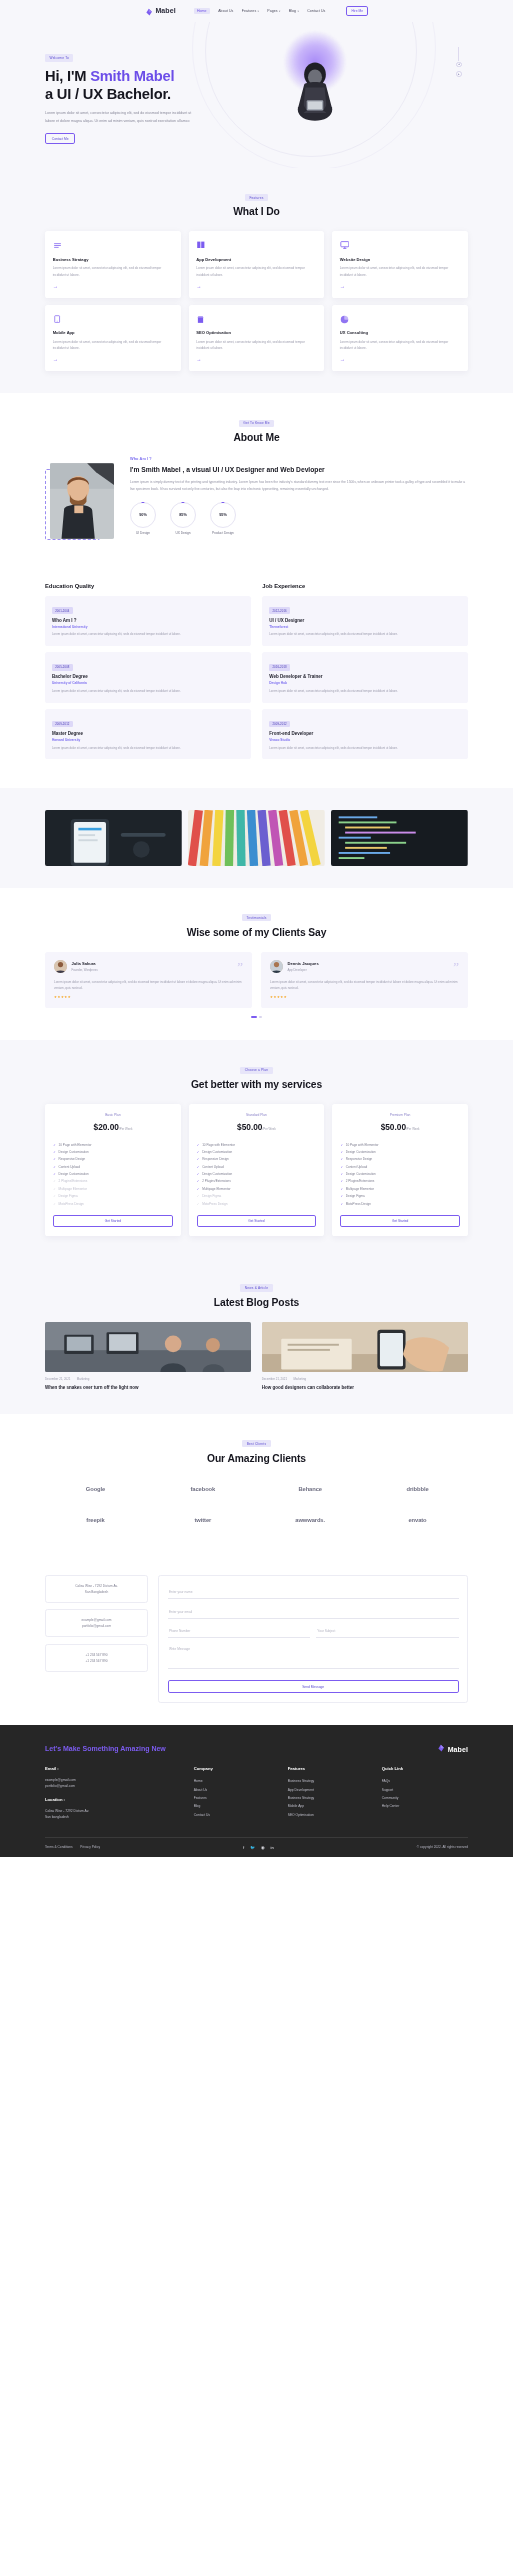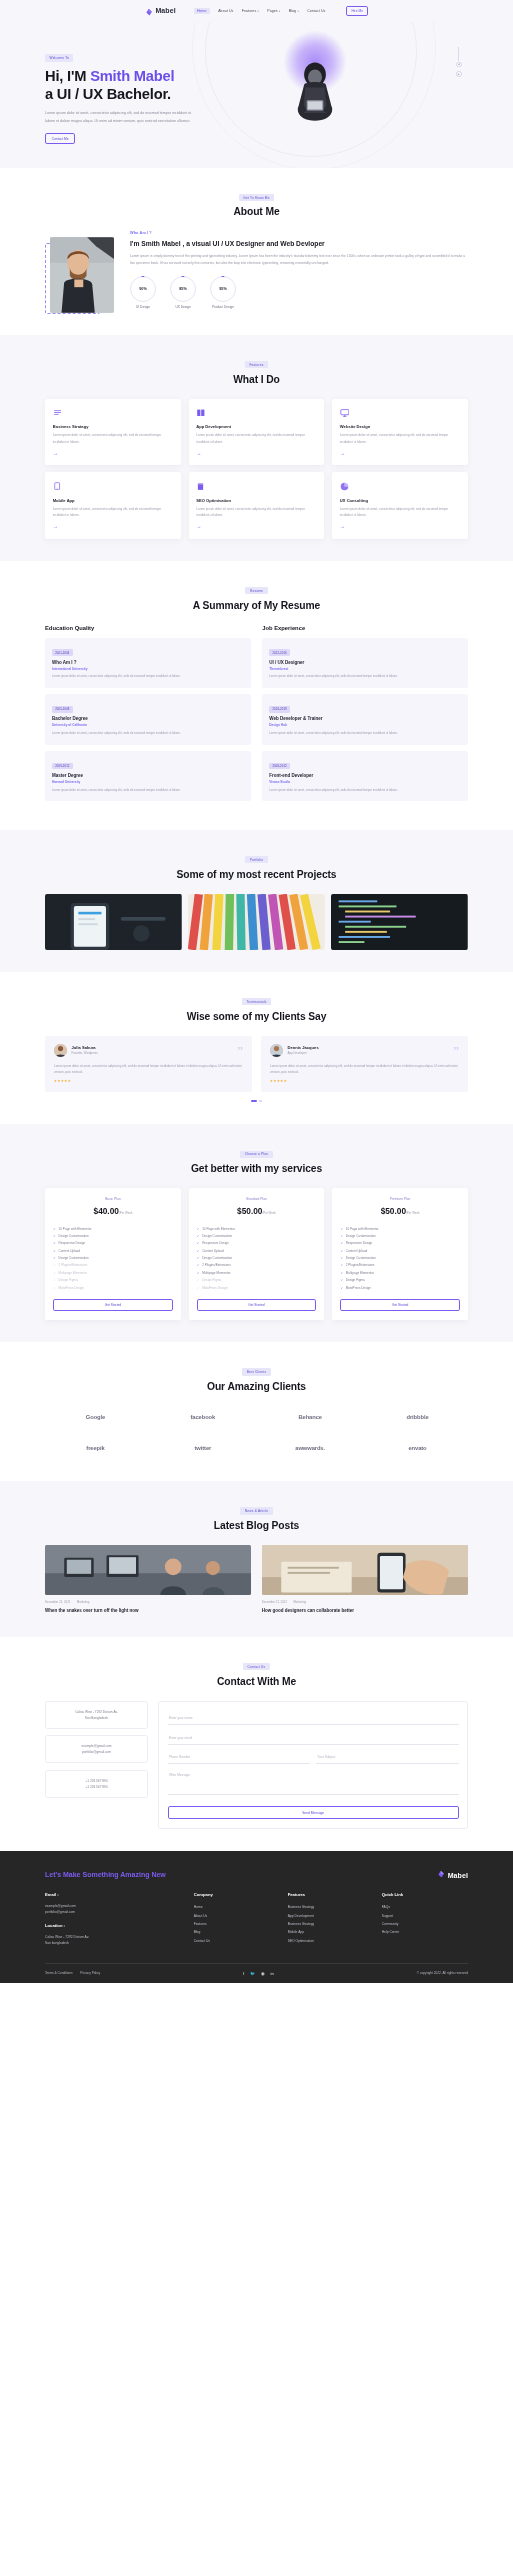--- a/index.html
+++ b/index.html
@@ -302,20 +302,101 @@
               <rect x="28" y="68" width="22" height="12" rx="1" fill="#cfd4da"></rect>
               <path d="M12 78 L20 72 L26 82 L16 90 Z" fill="#2a2a33"></path>
               <path d="M66 78 L58 72 L52 82 L62 90 Z" fill="#2a2a33"></path>
             </svg>
           </span>
           <div class="vline"></div>
           <div class="hero-dots">
             <div class="hero-dot">◂</div>
             <div class="hero-dot">▸</div>
           </div>
+        </div>
+      </div>
+    </div>
+  </div>
+
+  <div class="section alt">
+    <div class="container">
+      <div class="sec-head">
+        <span class="badge">Features</span>
+        <div class="sec-title">What I Do</div>
+      </div>
+      <div class="grid3" style="margin-bottom:7.7px">
+        <div class="svc-card">
+          <div class="svc-icon">
+            <svg width="9" height="9" viewBox="0 0 24 24" stroke="#7c5cf0" stroke-width="2" fill="none">
+                <line x1="3" y1="7" x2="21" y2="7"></line>
+                <line x1="3" y1="12" x2="21" y2="12"></line>
+                <line x1="3" y1="17" x2="15" y2="17"></line>
+              </svg>
+          </div>
+          <div class="svc-title">Business Stratagy</div>
+          <div class="svc-desc">Lorem ipsum dolor sit amet, consectetur adipiscing elit, sed do eiusmod tempor incididunt ut labore.</div>
+          <div class="svc-arrow">→</div>
+        </div>
+        <div class="svc-card">
+          <div class="svc-icon">
+            <svg width="9.6" height="9.6" viewBox="0 0 24 24" fill="#7c5cf0">
+                <path d="M3 4h8v16H3z"></path>
+                <path d="M13 4h8v16h-8z"></path>
+              </svg>
+          </div>
+          <div class="svc-title">App Development</div>
+          <div class="svc-desc">Lorem ipsum dolor sit amet, consectetur adipiscing elit, sed do eiusmod tempor incididunt ut labore.</div>
+          <div class="svc-arrow">→</div>
+        </div>
+        <div class="svc-card">
+          <div class="svc-icon">
+            <svg width="9.6" height="9.6" viewBox="0 0 24 24" stroke="#7c5cf0" stroke-width="2" fill="none">
+                <rect x="2" y="4" width="20" height="13" rx="2"></rect>
+                <line x1="8" y1="21" x2="16" y2="21"></line>
+                <line x1="12" y1="17" x2="12" y2="21"></line>
+              </svg>
+          </div>
+          <div class="svc-title">Website Design</div>
+          <div class="svc-desc">Lorem ipsum dolor sit amet, consectetur adipiscing elit, sed do eiusmod tempor incididunt ut labore.</div>
+          <div class="svc-arrow">→</div>
+        </div>
+      </div>
+      <div class="grid3">
+        <div class="svc-card">
+          <div class="svc-icon">
+            <svg width="8.3" height="8.3" viewBox="0 0 24 24" stroke="#7c5cf0" stroke-width="2" fill="none">
+                <rect x="5" y="2" width="14" height="20" rx="2"></rect>
+                <line x1="11" y1="18" x2="13" y2="18"></line>
+              </svg>
+          </div>
+          <div class="svc-title">Mobile App</div>
+          <div class="svc-desc">Lorem ipsum dolor sit amet, consectetur adipiscing elit, sed do eiusmod tempor incididunt ut labore.</div>
+          <div class="svc-arrow">→</div>
+        </div>
+        <div class="svc-card">
+          <div class="svc-icon">
+            <svg width="9" height="9" viewBox="0 0 24 24" fill="#7c5cf0">
+                <path d="M6 3h12l2 5H4z" opacity=".75"></path>
+                <path d="M5 8h14v13H5z"></path>
+              </svg>
+          </div>
+          <div class="svc-title">SEO Optimisation</div>
+          <div class="svc-desc">Lorem ipsum dolor sit amet, consectetur adipiscing elit, sed do eiusmod tempor incididunt ut labore.</div>
+          <div class="svc-arrow">→</div>
+        </div>
+        <div class="svc-card">
+          <div class="svc-icon">
+            <svg width="9" height="9" viewBox="0 0 24 24" fill="#7c5cf0">
+                <path d="M12 2a10 10 0 1 0 10 10h-10z" opacity=".85"></path>
+                <path d="M12 2v10h10A10 10 0 0 0 12 2z" opacity=".45"></path>
+              </svg>
+          </div>
+          <div class="svc-title">UX Consulting</div>
+          <div class="svc-desc">Lorem ipsum dolor sit amet, consectetur adipiscing elit, sed do eiusmod tempor incididunt ut labore.</div>
+          <div class="svc-arrow">→</div>
         </div>
       </div>
     </div>
   </div>
 
   <div class="section">
     <div class="container">
       <div class="sec-head">
         <span class="badge">Get To Know Me</span>
         <div class="sec-title">About Me</div>
@@ -358,107 +439,22 @@
                   <span>95%</span>
                 </div>
               <div class="skill-label">Product Design</div>
             </div>
           </div>
         </div>
       </div>
     </div>
   </div>
 
-  <div class="section alt">
-    <div class="container">
-      <div class="sec-head">
-        <span class="badge">Features</span>
-        <div class="sec-title">What I Do</div>
-      </div>
-      <div class="grid3" style="margin-bottom:7.7px">
-        <div class="svc-card">
-          <div class="svc-icon">
-            <svg width="9" height="9" viewBox="0 0 24 24" stroke="#7c5cf0" stroke-width="2" fill="none">
-                <line x1="3" y1="7" x2="21" y2="7"></line>
-                <line x1="3" y1="12" x2="21" y2="12"></line>
-                <line x1="3" y1="17" x2="15" y2="17"></line>
-              </svg>
-          </div>
-          <div class="svc-title">Business Stratagy</div>
-          <div class="svc-desc">Lorem ipsum dolor sit amet, consectetur adipiscing elit, sed do eiusmod tempor incididunt ut labore.</div>
-          <div class="svc-arrow">→</div>
-        </div>
-        <div class="svc-card">
-          <div class="svc-icon">
-            <svg width="9.6" height="9.6" viewBox="0 0 24 24" fill="#7c5cf0">
-                <path d="M3 4h8v16H3z"></path>
-                <path d="M13 4h8v16h-8z"></path>
-              </svg>
-          </div>
-          <div class="svc-title">App Development</div>
-          <div class="svc-desc">Lorem ipsum dolor sit amet, consectetur adipiscing elit, sed do eiusmod tempor incididunt ut labore.</div>
-          <div class="svc-arrow">→</div>
-        </div>
-        <div class="svc-card">
-          <div class="svc-icon">
-            <svg width="9.6" height="9.6" viewBox="0 0 24 24" stroke="#7c5cf0" stroke-width="2" fill="none">
-                <rect x="2" y="4" width="20" height="13" rx="2"></rect>
-                <line x1="8" y1="21" x2="16" y2="21"></line>
-                <line x1="12" y1="17" x2="12" y2="21"></line>
-              </svg>
-          </div>
-          <div class="svc-title">Website Design</div>
-          <div class="svc-desc">Lorem ipsum dolor sit amet, consectetur adipiscing elit, sed do eiusmod tempor incididunt ut labore.</div>
-          <div class="svc-arrow">→</div>
-        </div>
-      </div>
-      <div class="grid3">
-        <div class="svc-card">
-          <div class="svc-icon">
-            <svg width="8.3" height="8.3" viewBox="0 0 24 24" stroke="#7c5cf0" stroke-width="2" fill="none">
-                <rect x="5" y="2" width="14" height="20" rx="2"></rect>
-                <line x1="11" y1="18" x2="13" y2="18"></line>
-              </svg>
-          </div>
-          <div class="svc-title">Mobile App</div>
-          <div class="svc-desc">Lorem ipsum dolor sit amet, consectetur adipiscing elit, sed do eiusmod tempor incididunt ut labore.</div>
-          <div class="svc-arrow">→</div>
-        </div>
-        <div class="svc-card">
-          <div class="svc-icon">
-            <svg width="9" height="9" viewBox="0 0 24 24" fill="#7c5cf0">
-                <path d="M6 3h12l2 5H4z" opacity=".75"></path>
-                <path d="M5 8h14v13H5z"></path>
-              </svg>
-          </div>
-          <div class="svc-title">SEO Optimisation</div>
-          <div class="svc-desc">Lorem ipsum dolor sit amet, consectetur adipiscing elit, sed do eiusmod tempor incididunt ut labore.</div>
-          <div class="svc-arrow">→</div>
-        </div>
-        <div class="svc-card">
-          <div class="svc-icon">
-            <svg width="9" height="9" viewBox="0 0 24 24" fill="#7c5cf0">
-                <path d="M12 2a10 10 0 1 0 10 10h-10z" opacity=".85"></path>
-                <path d="M12 2v10h10A10 10 0 0 0 12 2z" opacity=".45"></path>
-              </svg>
-          </div>
-          <div class="svc-title">UX Consulting</div>
-          <div class="svc-desc">Lorem ipsum dolor sit amet, consectetur adipiscing elit, sed do eiusmod tempor incididunt ut labore.</div>
-          <div class="svc-arrow">→</div>
-        </div>
-      </div>
-    </div>
-  </div>
-
   <div class="section">
     <div class="container">
-      <div class="sec-head">
-        <span class="badge">Resume</span>
-        <div class="sec-title">A Summary of My Resume</div>
-      </div>
       <div class="resume-cols">
         <div>
           <div class="col-title">Education Quality</div>
           <div class="res-card">
             <span class="res-chip">2001-2004</span>
             <div class="res-title">Who Am I ?</div>
             <div class="res-sub">International University</div>
             <div class="res-desc">Lorem ipsum dolor sit amet, consectetur adipiscing elit, seds do eiusmod tempor incididunt ut labore.</div>
           </div>
           <div class="res-card">
@@ -494,24 +490,20 @@
             <div class="res-sub">Vivaco Studio</div>
             <div class="res-desc">Lorem ipsum dolor sit amet, consectetur adipiscing elit, seds do eiusmod tempor incididunt ut labore.</div>
           </div>
         </div>
       </div>
     </div>
   </div>
 
   <div class="section alt">
     <div class="container">
-      <div class="sec-head">
-        <span class="badge">Portfolio</span>
-        <div class="sec-title">Some of my most recent Projects</div>
-      </div>
       <div class="proj-grid">
         <div class="proj">
           <svg viewBox="0 0 213 88" width="100%" height="56" preserveAspectRatio="none">
             <rect width="213" height="88" fill="#1d2329"></rect>
             <rect x="40" y="14" width="60" height="74" rx="6" fill="#2e3740"></rect>
             <rect x="45" y="19" width="50" height="64" rx="3" fill="#eef3f6"></rect>
             <rect x="52" y="28" width="36" height="4" fill="#3aa0e0"></rect>
             <rect x="52" y="38" width="26" height="3" fill="#cfd8de"></rect>
             <rect x="52" y="46" width="30" height="3" fill="#cfd8de"></rect>
             <rect x="118" y="36" width="70" height="6" rx="3" fill="#3a4650"></rect>
@@ -608,21 +600,21 @@
   <div class="section alt">
     <div class="container">
       <div class="sec-head">
         <span class="badge">Choose a Plan</span>
         <div class="sec-title">Get better with my services</div>
       </div>
       <div class="grid3">
 
         <div class="price-card">
           <div class="plan-name">Basic Plan</div>
-          <div class="plan-price"><span>$40.00</span><small>/Per Week</small></div>
+          <div class="plan-price"><span>$20.00</span><small>/Per Week</small></div>
           <div class="feat-list">
             <div class="feat">
                 <span class="tick">✓</span>
                 <span>10 Page with Elementor</span>
               </div>
             <div class="feat">
                 <span class="tick">✓</span>
                 <span>Design Customization</span>
               </div>
             <div class="feat">
@@ -737,39 +729,20 @@
                 <span class="tick">✓</span>
                 <span>Design Figma</span>
               </div>
             <div class="feat">
                 <span class="tick">✓</span>
                 <span>MotoPress Design</span>
               </div>
           </div>
           <button class="plan-btn">Get Started</button>
         </div>
-      </div>
-    </div>
-  </div>
-
-  <div class="section">
-    <div class="container">
-      <div class="sec-head">
-        <span class="badge">Best Clients</span>
-        <div class="sec-title">Our Amazing Clients</div>
-      </div>
-      <div class="clients-grid">
-        <div class="client">Google</div>
-        <div class="client">facebook</div>
-        <div class="client">Behance</div>
-        <div class="client">dribbble</div>
-        <div class="client">freepik</div>
-        <div class="client">twitter</div>
-        <div class="client">awwwards.</div>
-        <div class="client">envato</div>
       </div>
     </div>
   </div>
 
   <div class="section alt">
     <div class="container">
       <div class="sec-head">
         <span class="badge">News &amp; Article</span>
         <div class="sec-title">Latest Blog Posts</div>
       </div>
@@ -814,23 +787,38 @@
           </div>
           <div class="blog-title">How good designers can collaborate better</div>
         </div>
       </div>
     </div>
   </div>
 
   <div class="section">
     <div class="container">
       <div class="sec-head">
-        <span class="badge">Contact Us</span>
-        <div class="sec-title">Contact With Me</div>
-      </div>
+        <span class="badge">Best Clients</span>
+        <div class="sec-title">Our Amazing Clients</div>
+      </div>
+      <div class="clients-grid">
+        <div class="client">Google</div>
+        <div class="client">facebook</div>
+        <div class="client">Behance</div>
+        <div class="client">dribbble</div>
+        <div class="client">freepik</div>
+        <div class="client">twitter</div>
+        <div class="client">awwwards.</div>
+        <div class="client">envato</div>
+      </div>
+    </div>
+  </div>
+
+  <div class="section">
+    <div class="container">
       <div class="contact-row">
         <div>
           <div class="info-card">
             <div class="info-line">Calisa Wise - 7292 Dictum Av.</div>
             <div class="info-line">San Bangladesh</div>
           </div>
           <div class="info-card">
             <div class="info-line">example@gmail.com</div>
             <div class="info-line">portfolio@gmail.com</div>
           </div>

